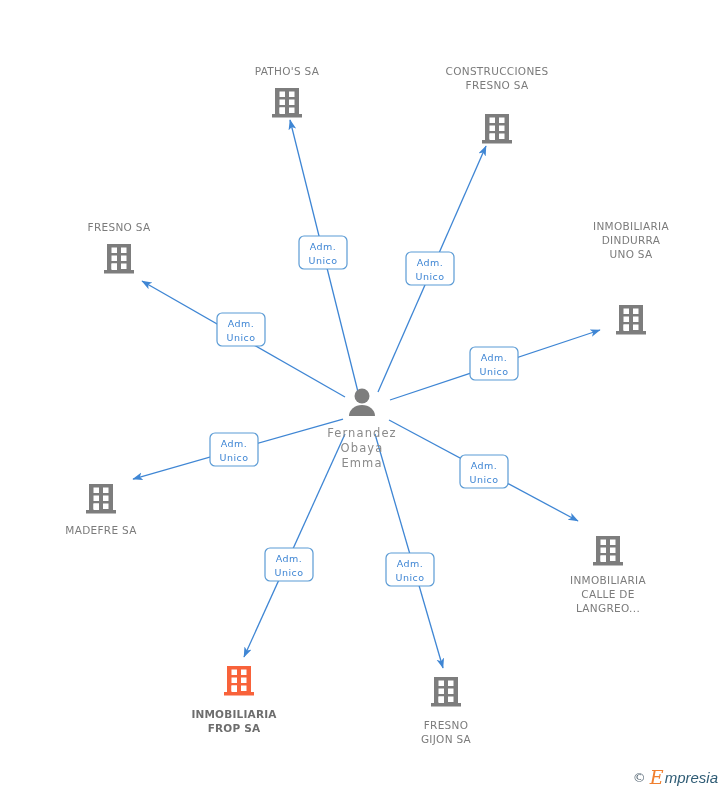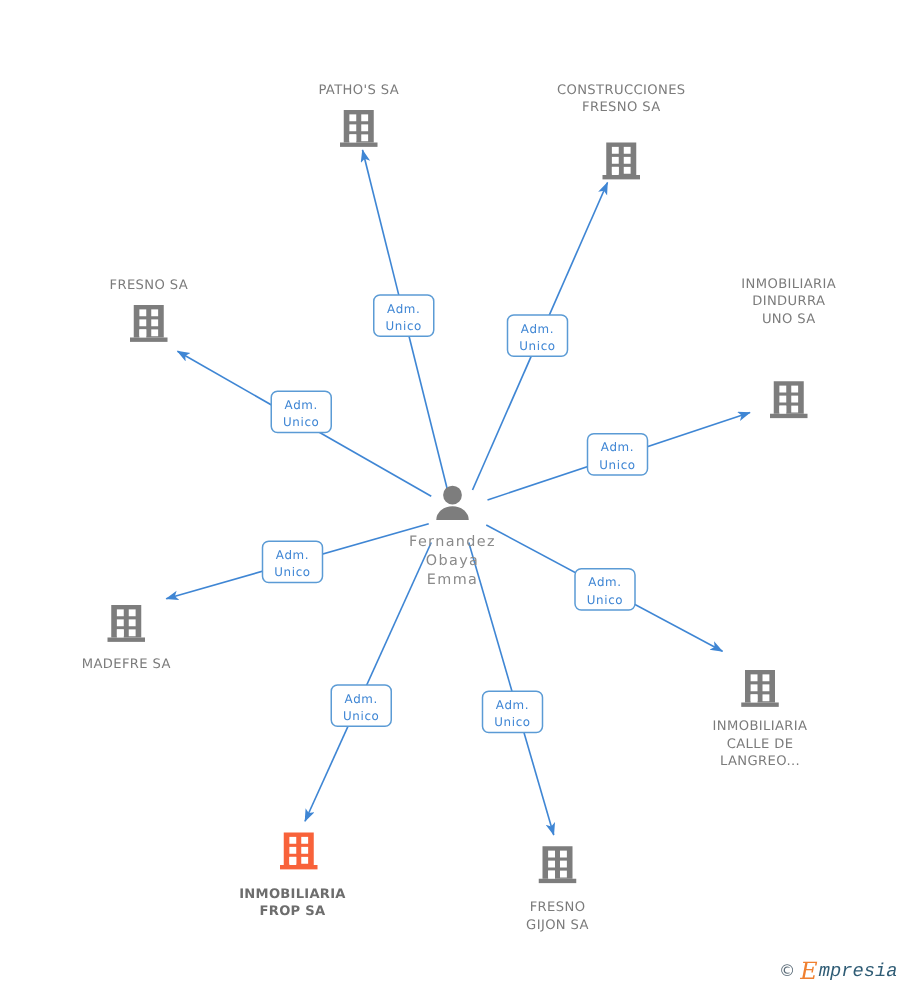--- a/index.html
+++ b/index.html
@@ -81,21 +81,21 @@
     color: #5a6b78;
   }
   .wm-e {
     font-family: "DejaVu Serif", serif;
     font-style: italic;
     font-size: 19px;
     color: #f08030;
     line-height: 1;
   }
   .wm-rest {
-    font-family: Liberation Mono, monospace;
+    font-family: Liberation Sans, sans-serif;
     font-style: italic;
     font-size: 15px;
     color: #2f5c75;
     line-height: 1;
     margin-left: -3px;
   }
 </style>
 </head>
 <body>
 

